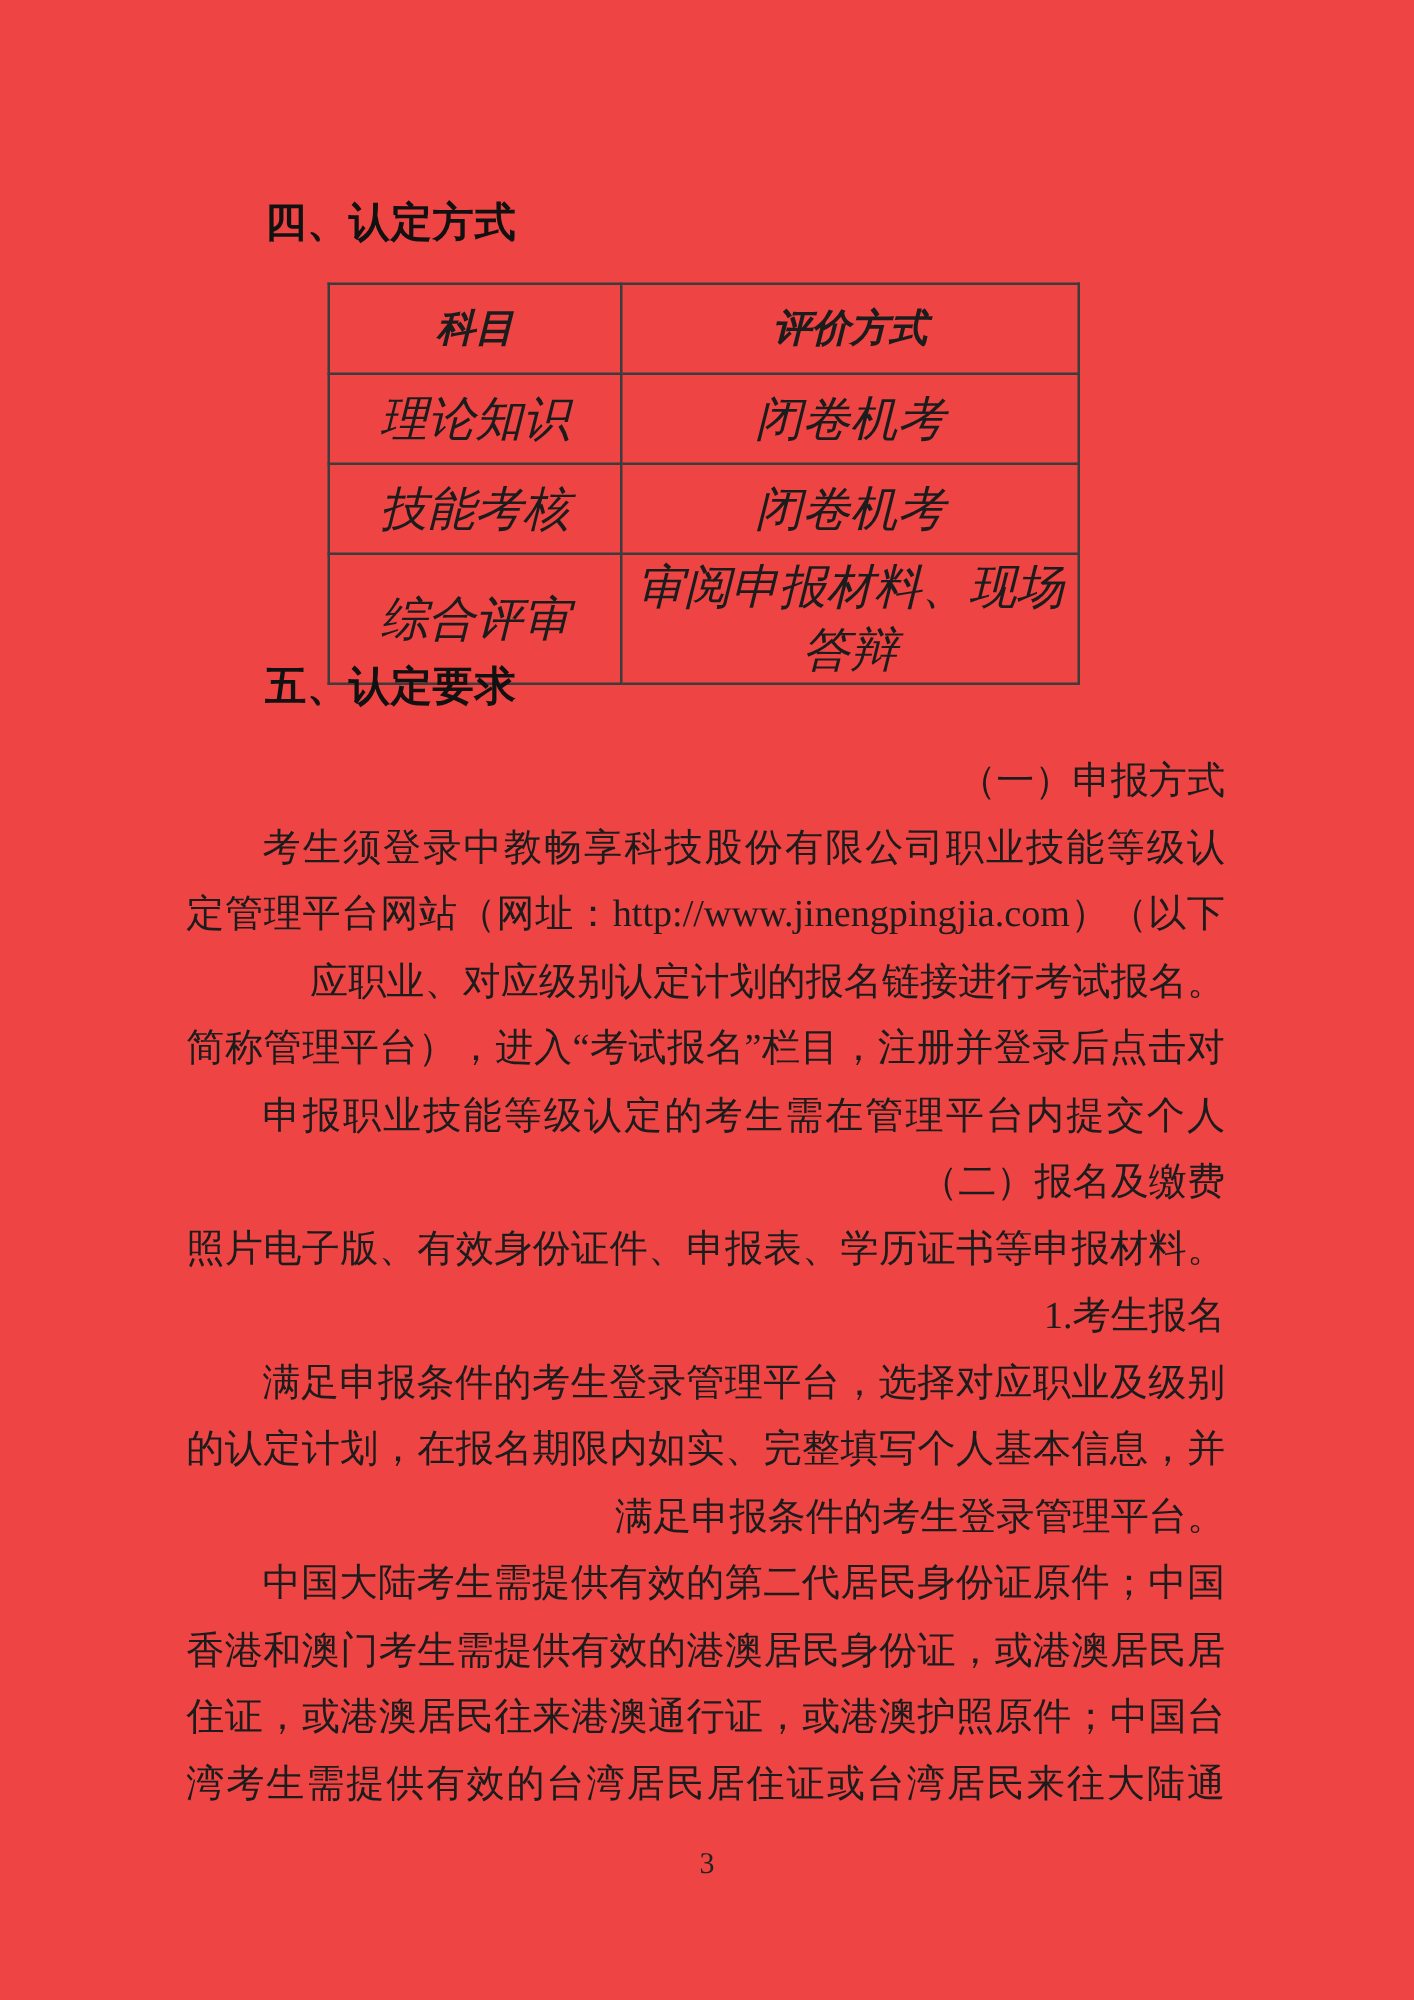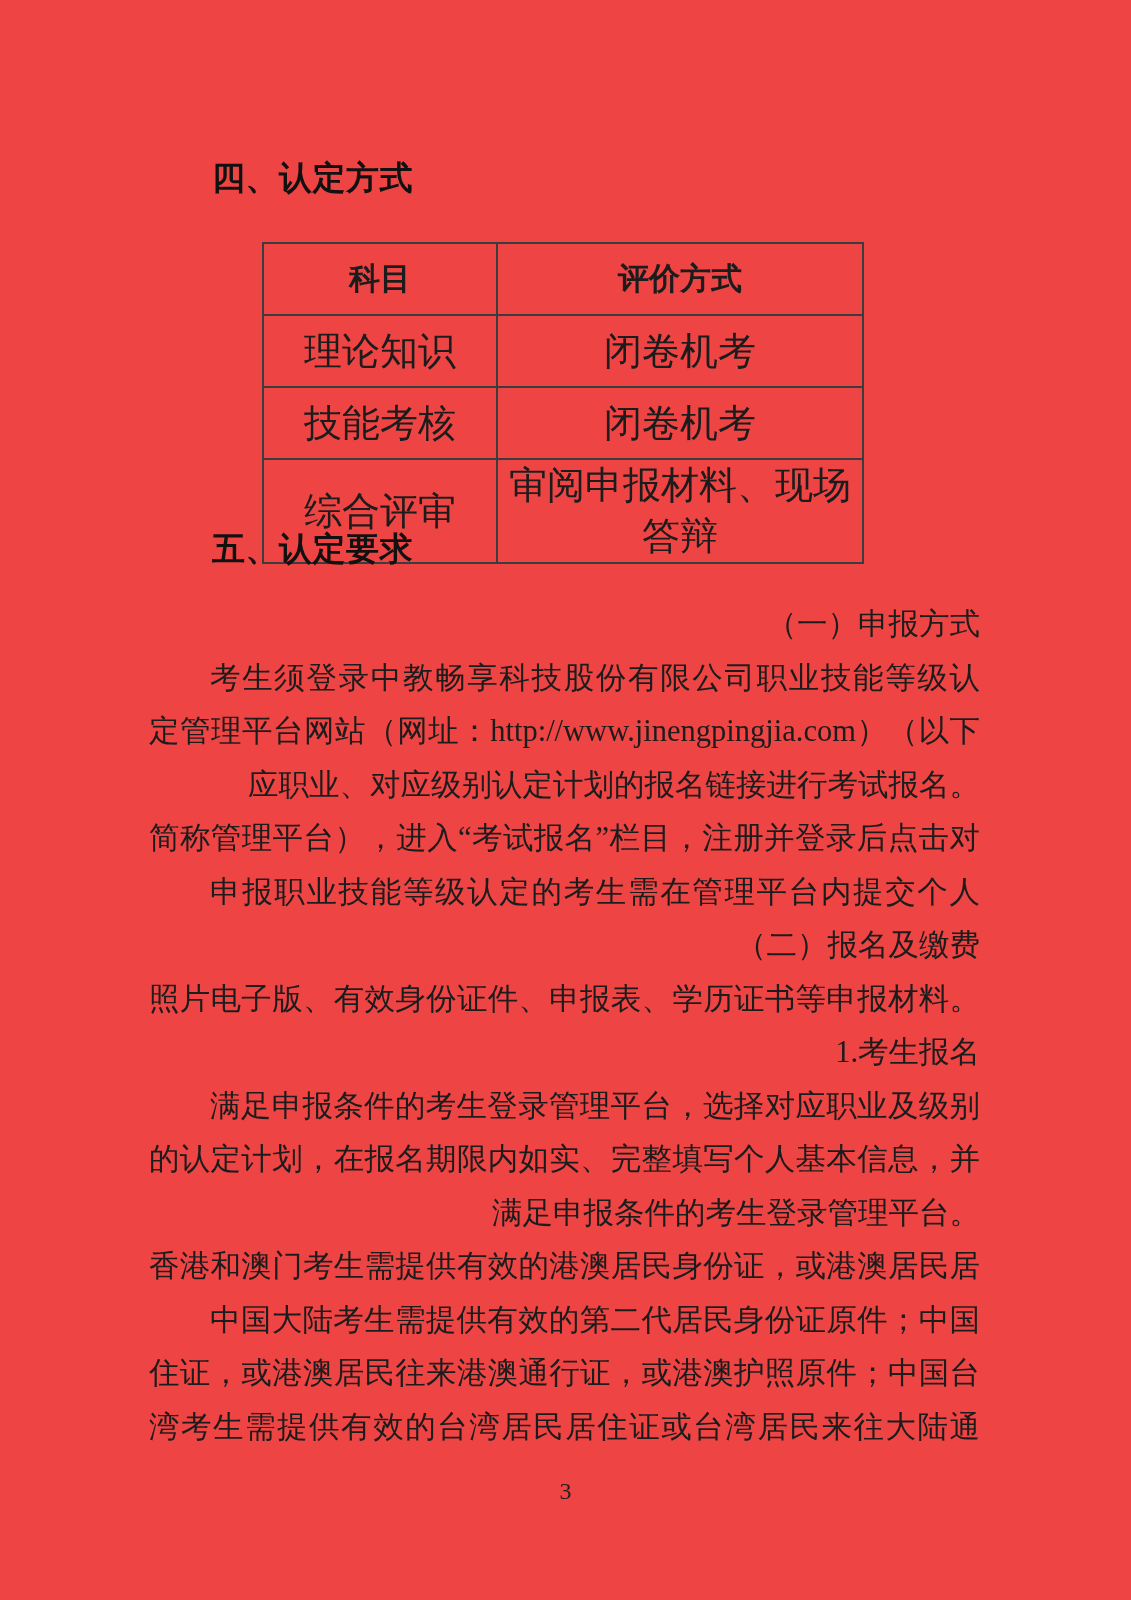--- a/index.html
+++ b/index.html
@@ -20,24 +20,25 @@
     font-size:33px;
     line-height:40px;
     letter-spacing:0.5px;
     color:#111;
     white-space:nowrap;
   }
   #sec4-heading{top:158px;}
   #sec5-heading{top:529px;}
   table.assess{
     position:absolute;
-    left:262px;top:242px;
+    left:262px;top:226px;
     width:600px;height:280px;
     border-collapse:collapse;
     table-layout:fixed;
+    font-style:italic;
   }
   table.assess td,table.assess th{
     border:2px solid #3c3c3c;
     text-align:center;
     vertical-align:middle;
     padding:0;
     font-size:38px;
     color:#1c1c1c;
     height:70px;
   }
@@ -117,21 +118,21 @@
     <div class="bl jl">定管理平台网站（网址：http://www.jinengpingjia.com）（以下</div>
     <div class="bl">应职业、对应级别认定计划的报名链接进行考试报名。</div>
     <div class="bl jl">简称管理平台），进入“考试报名”栏目，注册并登录后点击对</div>
     <div class="bl ind jl">申报职业技能等级认定的考生需在管理平台内提交个人</div>
     <div class="bl ind">（二）报名及缴费</div>
     <div class="bl jl">照片电子版、有效身份证件、申报表、学历证书等申报材料。</div>
     <div class="bl ind">1.考生报名</div>
     <div class="bl ind jl">满足申报条件的考生登录管理平台，选择对应职业及级别</div>
     <div class="bl jl">的认定计划，在报名期限内如实、完整填写个人基本信息，并</div>
     <div class="bl">满足申报条件的考生登录管理平台。</div>
+    <div class="bl ind jl">中国大陆考生需提供有效的第二代居民身份证原件；中国</div>
     <div class="bl jl">香港和澳门考生需提供有效的港澳居民身份证，或港澳居民居</div>
-    <div class="bl ind jl">中国大陆考生需提供有效的第二代居民身份证原件；中国</div>
     <div class="bl jl">住证，或港澳居民往来港澳通行证，或港澳护照原件；中国台</div>
     <div class="bl jl">湾考生需提供有效的台湾居民居住证或台湾居民来往大陆通</div>
   </div>
 
   <div class="page-num">3</div>
 
 </div>
 
 </body></html>

